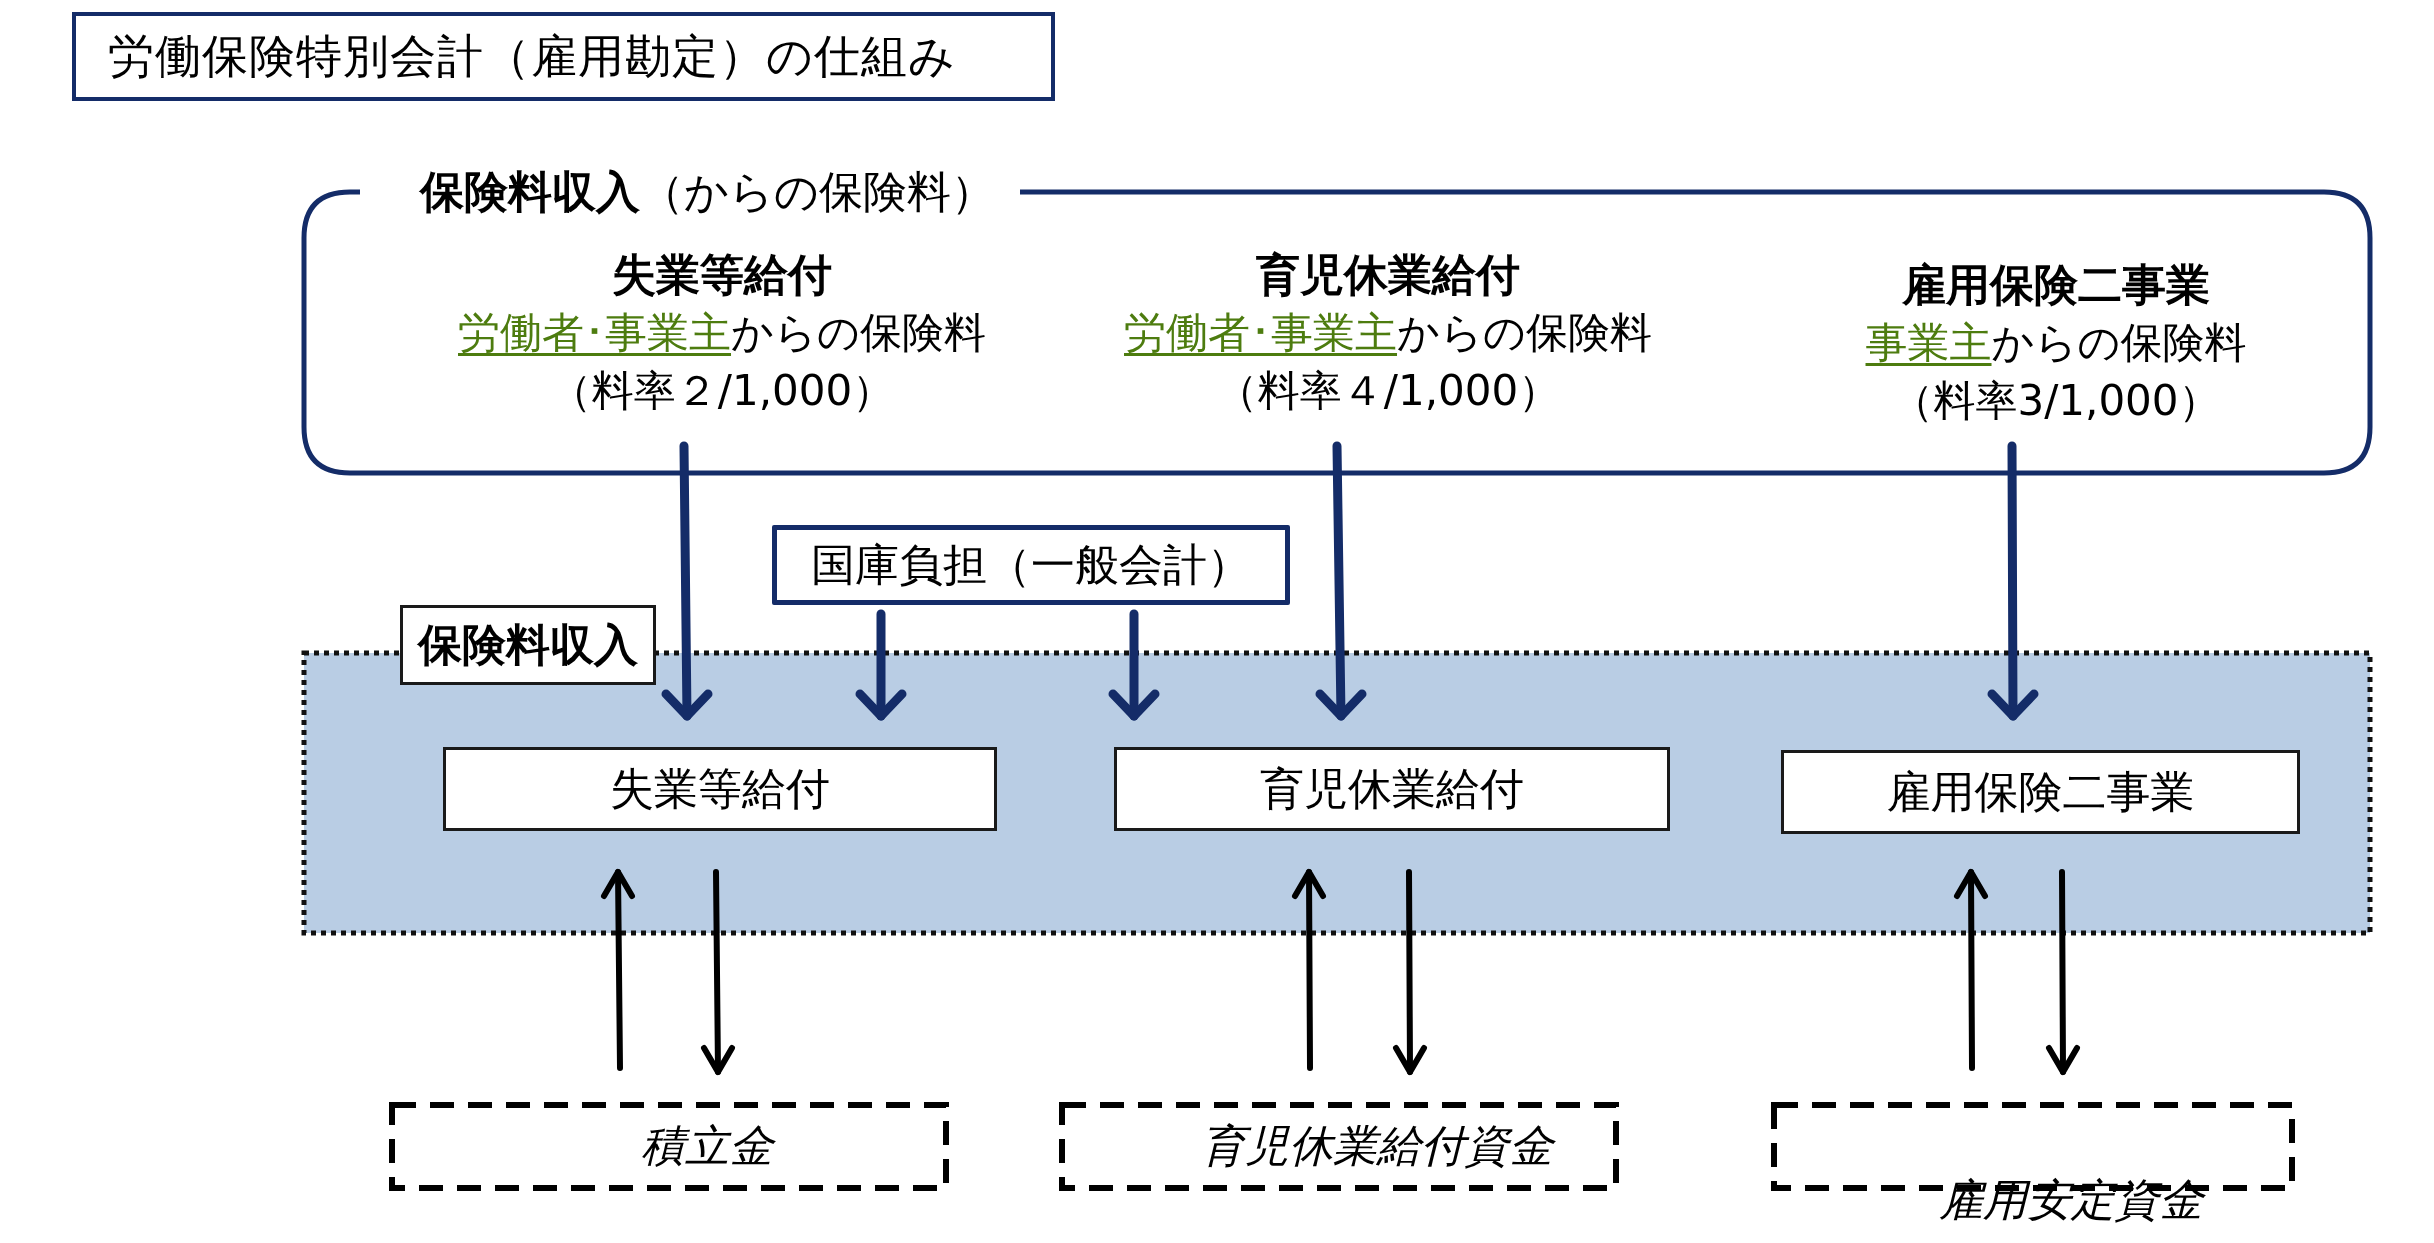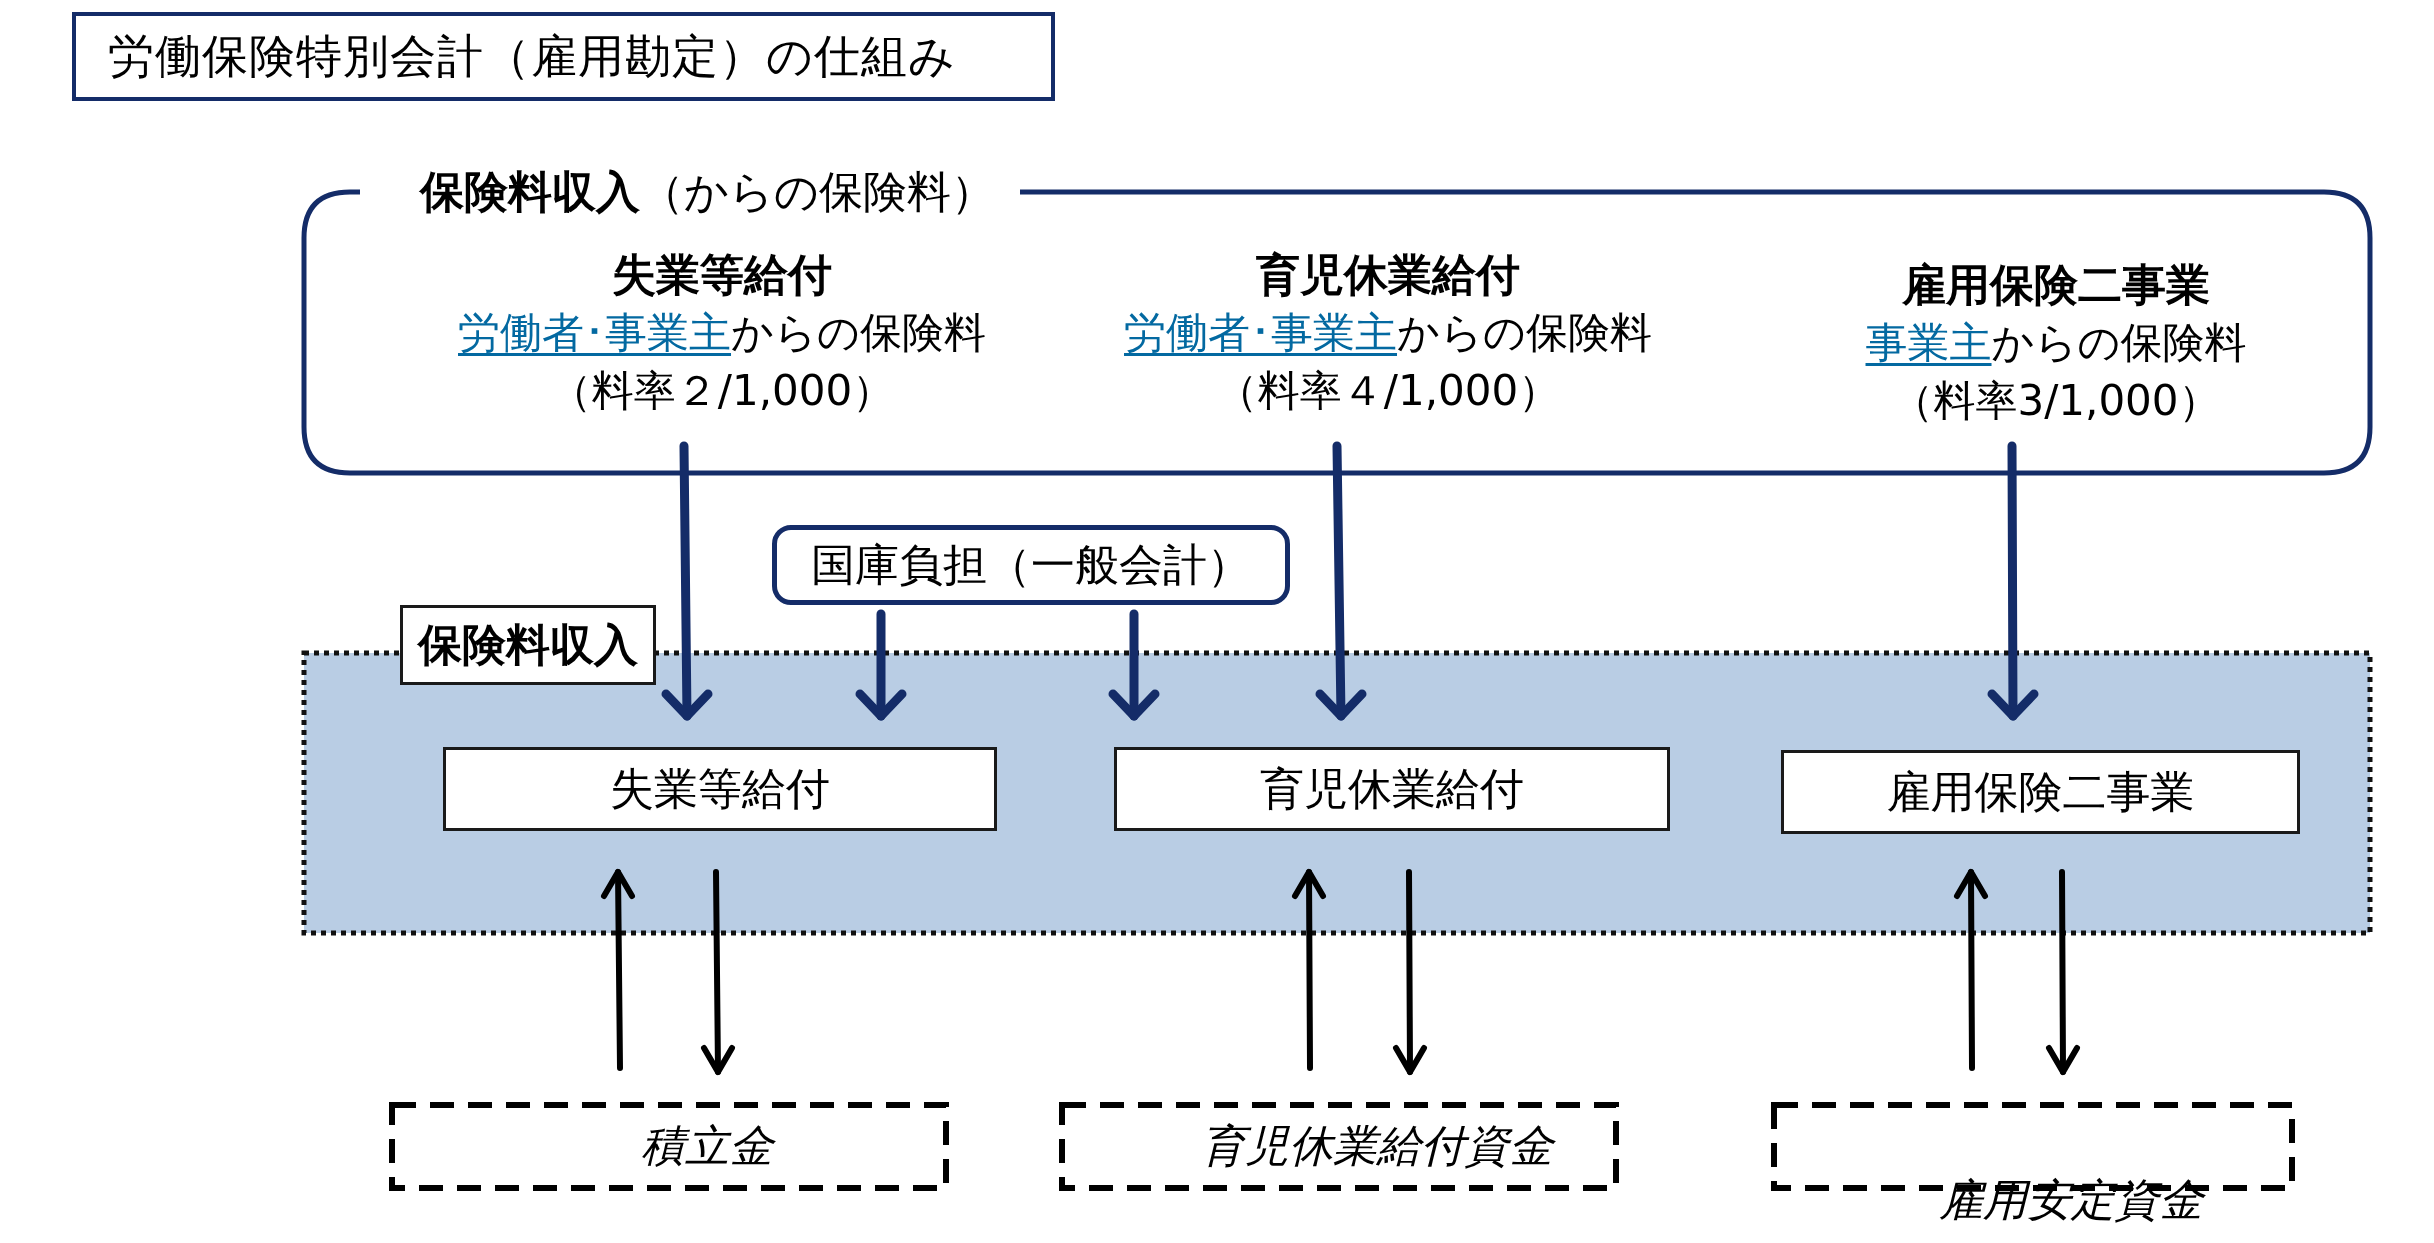--- a/index.html
+++ b/index.html
@@ -12,24 +12,24 @@
                border:4px solid #142c68; background:#fff;
                display:flex; align-items:center; padding-left:32px;
                font-size:46px; letter-spacing:1px; }
 
   .income-label { left:372px; top:164px; height:56px; background:#fff;
                   padding:0 10px; font-size:44px; line-height:56px; white-space:nowrap; }
   .income-label b { font-weight:bold; }
 
   .group { width:620px; text-align:center; line-height:58px; font-size:42px; white-space:nowrap; }
   .group .head { font-weight:bold; font-size:44px; }
-  .red { color:#0369a1; text-decoration:underline; text-decoration-thickness:3px; text-underline-offset:6px;text-align:center; }
+  .red { color:#4d7c0f; text-decoration:underline; text-decoration-thickness:3px; text-underline-offset:6px;text-align:center; }
 
   .kokko-box { left:734px; top:525px; width:518px; height:80px;
-               border:5px solid #142c68; border-radius:19px; background:#fff;
+               border:5px solid #142c68; border-radius:2px; background:#fff;
                display:flex; align-items:center; justify-content:center;
                font-size:44px; white-space:nowrap; }
 
   .koyo-label { left:362px; top:605px; width:256px; height:80px;
                 border:3px solid #1a1a1a; background:#fff;
                 display:flex; align-items:center; justify-content:center;
                 font-size:44px; font-weight:bold; }
 
   .inner-box { border:3px solid #1a1a1a; background:#fff;
                display:flex; align-items:center; justify-content:center;

